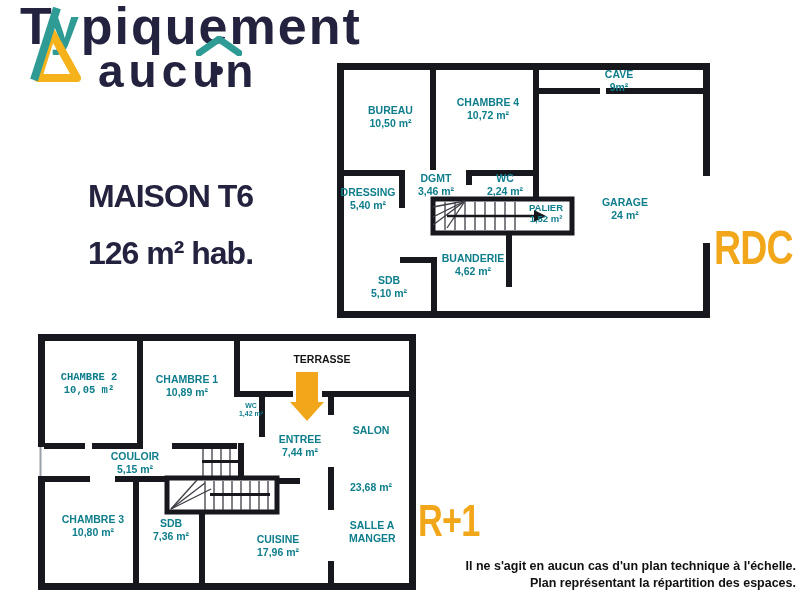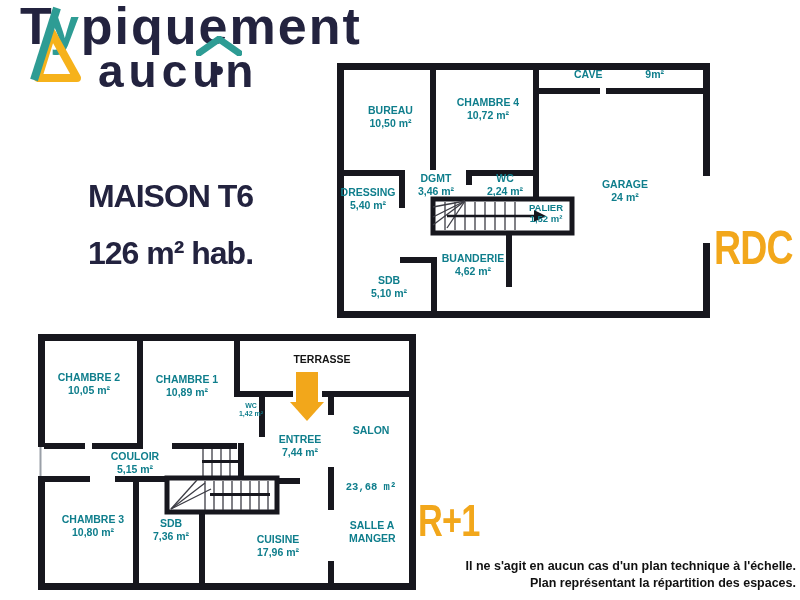--- a/index.html
+++ b/index.html
@@ -12,21 +12,21 @@
   .brand2{position:absolute;left:98px;top:44px;font-size:46px;font-weight:bold;letter-spacing:5px;color:#23233F;}
   
   .title{position:absolute;left:38px;top:168px;width:265px;text-align:center;color:#23233F;
          font-weight:bold;font-size:32px;line-height:57px;letter-spacing:-1px;}
   
   .floorlbl{position:absolute;color:#F2A71B;font-weight:bold;font-size:48px;
             transform:scale(0.78,1);transform-origin:left top;letter-spacing:-1px;}
   
   .room{position:absolute;color:#0F7E8C;font-weight:bold;font-size:10.5px;line-height:12.5px;text-align:center;}
   .room span{display:block;}
-  .room.row{display:flex;flex-direction:row;justify-content:space-between;}
+  .room.row{display:flex;flex-direction:column;justify-content:space-between;}
   .room.row span{display:inline;}
   .room.sm{font-size:9.5px;line-height:10.5px;}
   .room.xs{font-size:7px;line-height:8px;}
   .room.black{color:#141414;}
   
   .disclaimer{position:absolute;left:450px;top:558px;width:346px;text-align:right;color:#111;
               font-weight:bold;font-size:12.5px;line-height:16.5px;}
   .o-dot{position:absolute;left:214px;top:66px;width:9px;height:9px;border-radius:50%;background:#23233F;}
 </style>
 </head>
@@ -117,21 +117,21 @@
     <span>3,46 m²</span>
   </div>
   <div class="room" style="left:477px;top:172px;width:56px;">
     <span>WC</span>
     <span>2,24 m²</span>
   </div>
   <div class="room sm" style="left:520px;top:203px;width:52px;">
     <span>PALIER</span>
     <span>1,52 m²</span>
   </div>
-  <div class="room" style="left:586px;top:178px;width:78px;">
+  <div class="room" style="left:586px;top:196px;width:78px;">
     <span>GARAGE</span>
     <span>24 m²</span>
   </div>
   <div class="room" style="left:427px;top:252px;width:92px;">
     <span>BUANDERIE</span>
     <span>4,62 m²</span>
   </div>
   <div class="room" style="left:354px;top:274px;width:70px;">
     <span>SDB</span>
     <span>5,10 m²</span>
@@ -195,21 +195,21 @@
       <line x1="136" y1="179" x2="162" y2="150"></line>
         <line x1="136" y1="179" x2="170" y2="153"></line>
       <line x1="136" y1="179" x2="176" y2="159"></line>
     </g>
     <rect x="175" y="163" width="60" height="3" fill="#17171E"></rect>
 
     <rect x="261" y="42" width="22" height="30" fill="#F2A71B"></rect>
     <polygon points="255,72 289,72 272,91" fill="#F2A71B"></polygon>
   </svg>
 
-  <div class="room" style="left:46px;top:371px;width:86px;">
+  <div class="room" style="left:46px;top:371px;width:86px;font-family:Liberation Mono, monospace;">
     <span>CHAMBRE 2</span>
     <span>10,05 m²</span>
   </div>
   <div class="room" style="left:144px;top:373px;width:86px;">
     <span>CHAMBRE 1</span>
     <span>10,89 m²</span>
   </div>
   <div class="room black" style="left:288px;top:353px;width:68px;">
     <span>TERRASSE</span>
   </div>
@@ -217,21 +217,21 @@
     <span>WC</span>
     <span>1,42 m²</span>
   </div>
   <div class="room" style="left:265px;top:433px;width:70px;">
     <span>ENTREE</span>
     <span>7,44 m²</span>
   </div>
   <div class="room" style="left:340px;top:424px;width:62px;">
     <span>SALON</span>
   </div>
-  <div class="room" style="left:340px;top:481px;width:62px;font-family:Liberation Mono, monospace;">
+  <div class="room" style="left:340px;top:481px;width:62px;">
     <span>23,68 m²</span>
   </div>
   <div class="room" style="left:100px;top:450px;width:70px;">
     <span>COULOIR</span>
     <span>5,15 m²</span>
   </div>
   <div class="room" style="left:50px;top:513px;width:86px;">
     <span>CHAMBRE 3</span>
     <span>10,80 m²</span>
   </div>

